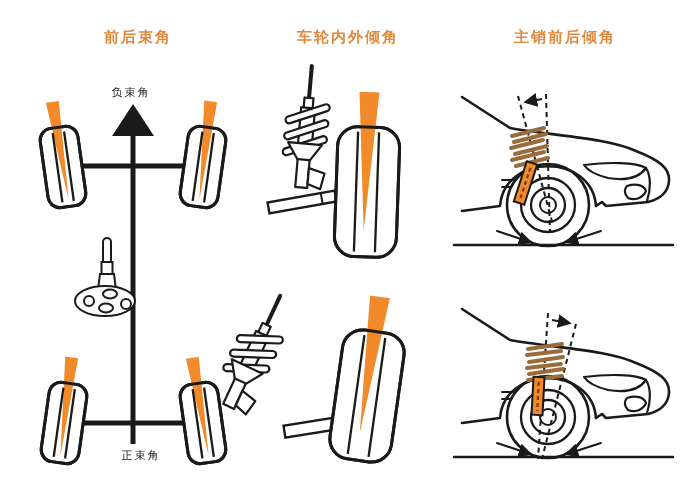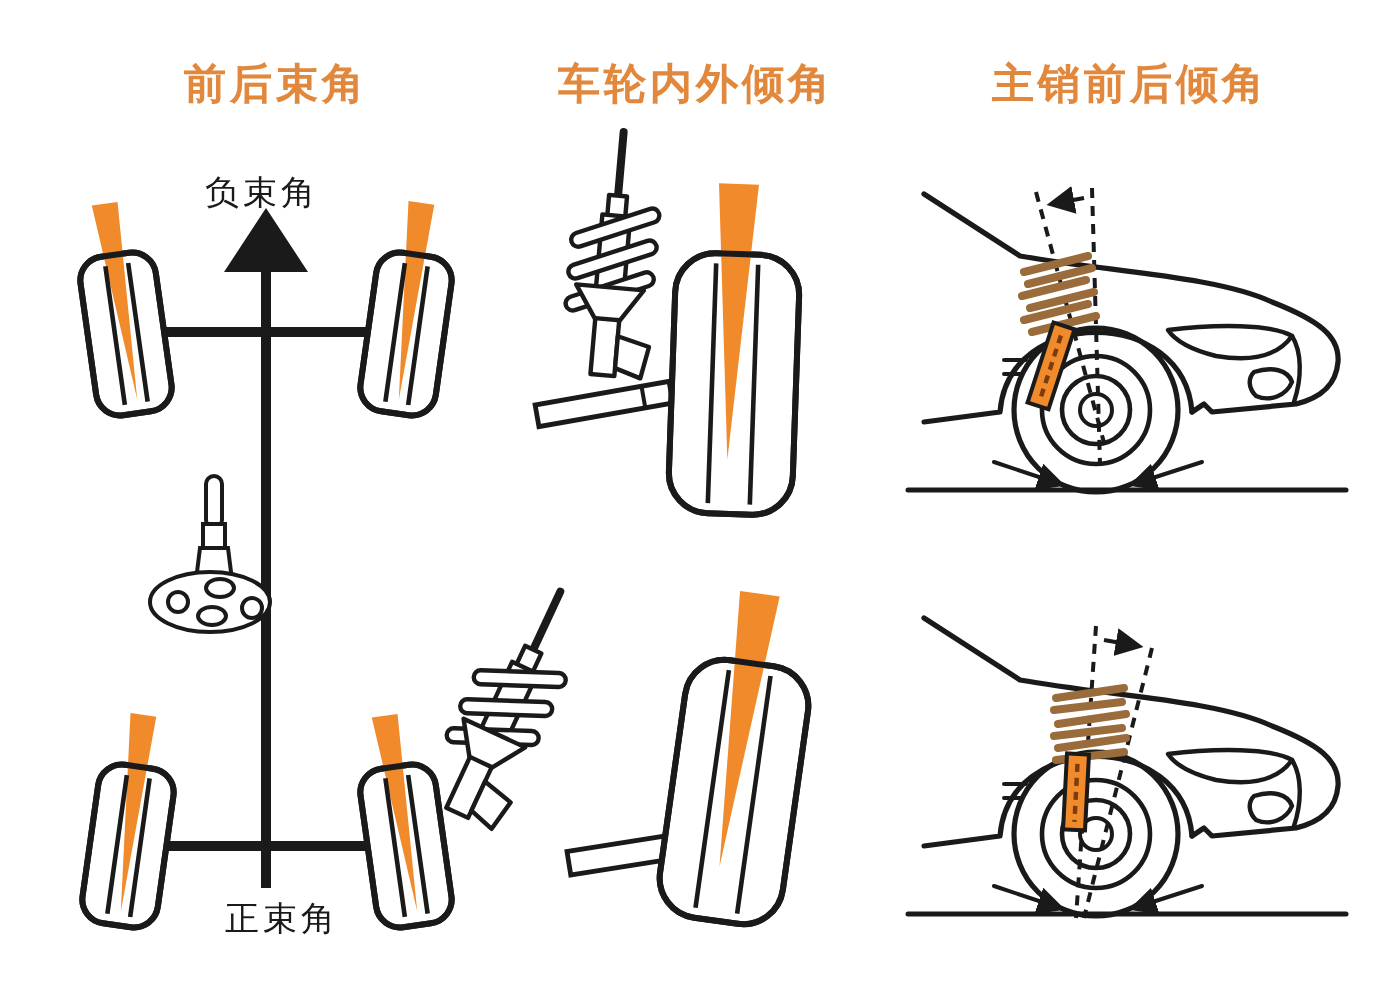--- a/index.html
+++ b/index.html
@@ -2,25 +2,25 @@
 <html style="--accent: #E1883C; --wedge: #F08A2B; --spring: #9A6B3B; --strut-dash: #7A3C10; --ink: #1A1A1A;"><head>
 <meta charset="utf-8">
 <style>
   html,body{margin:0;padding:0;background:#fff;}
   .canvas{
     position:relative;width:690px;height:493px;background:#fff;
     font-family:"Liberation Sans",sans-serif;overflow:hidden;
   }
   .panel-title{
     position:absolute;top:28px;width:200px;text-align:center;
-    font-size:21px;font-weight:bold;letter-spacing:2px;color:var(--accent);
+    font-size:15px;font-weight:bold;letter-spacing:2px;color:var(--accent);
   }
   .sub-label{
     position:absolute;width:100px;text-align:center;
-    font-size:17px;letter-spacing:2px;color:var(--ink);
+    font-size:11px;letter-spacing:2px;color:var(--ink);
   }
   svg{position:absolute;left:0;top:0;}
 </style>
 </head>
 <body>
 
 <div class="canvas">
 
   <div class="panel-title" style="left:38px">前后束角</div>
   <div class="panel-title" style="left:465px">主销前后倾角</div>

